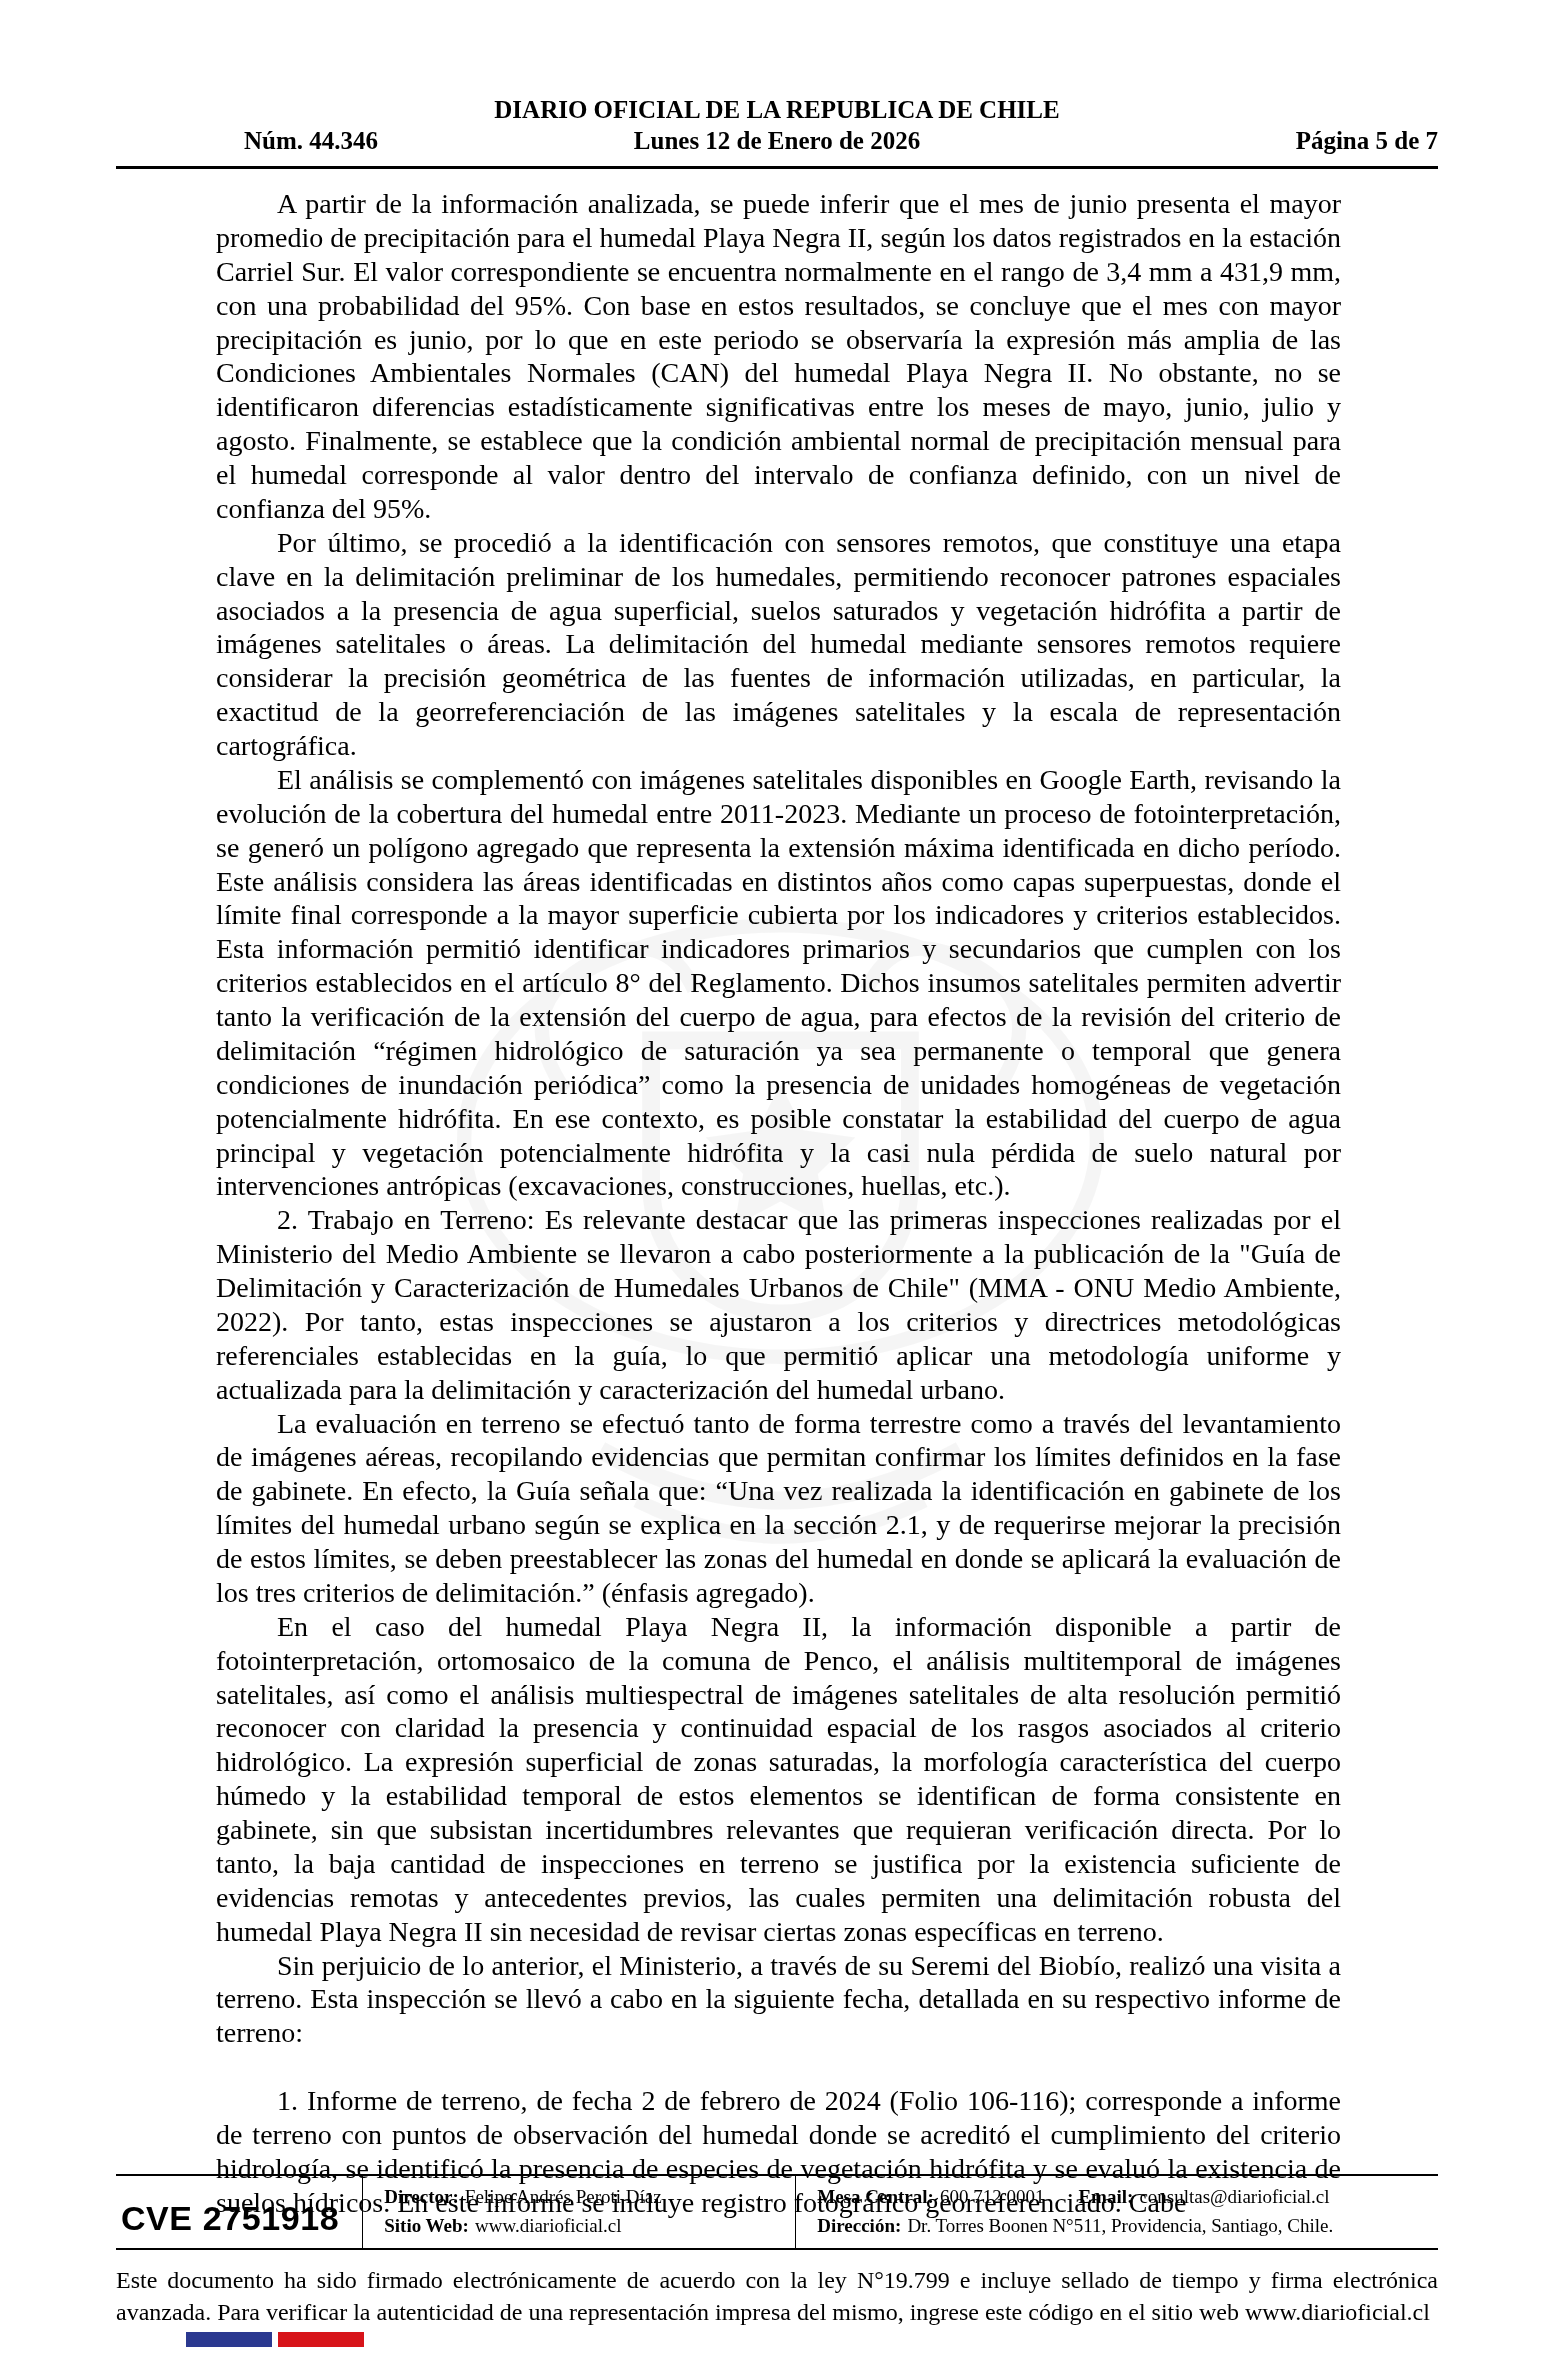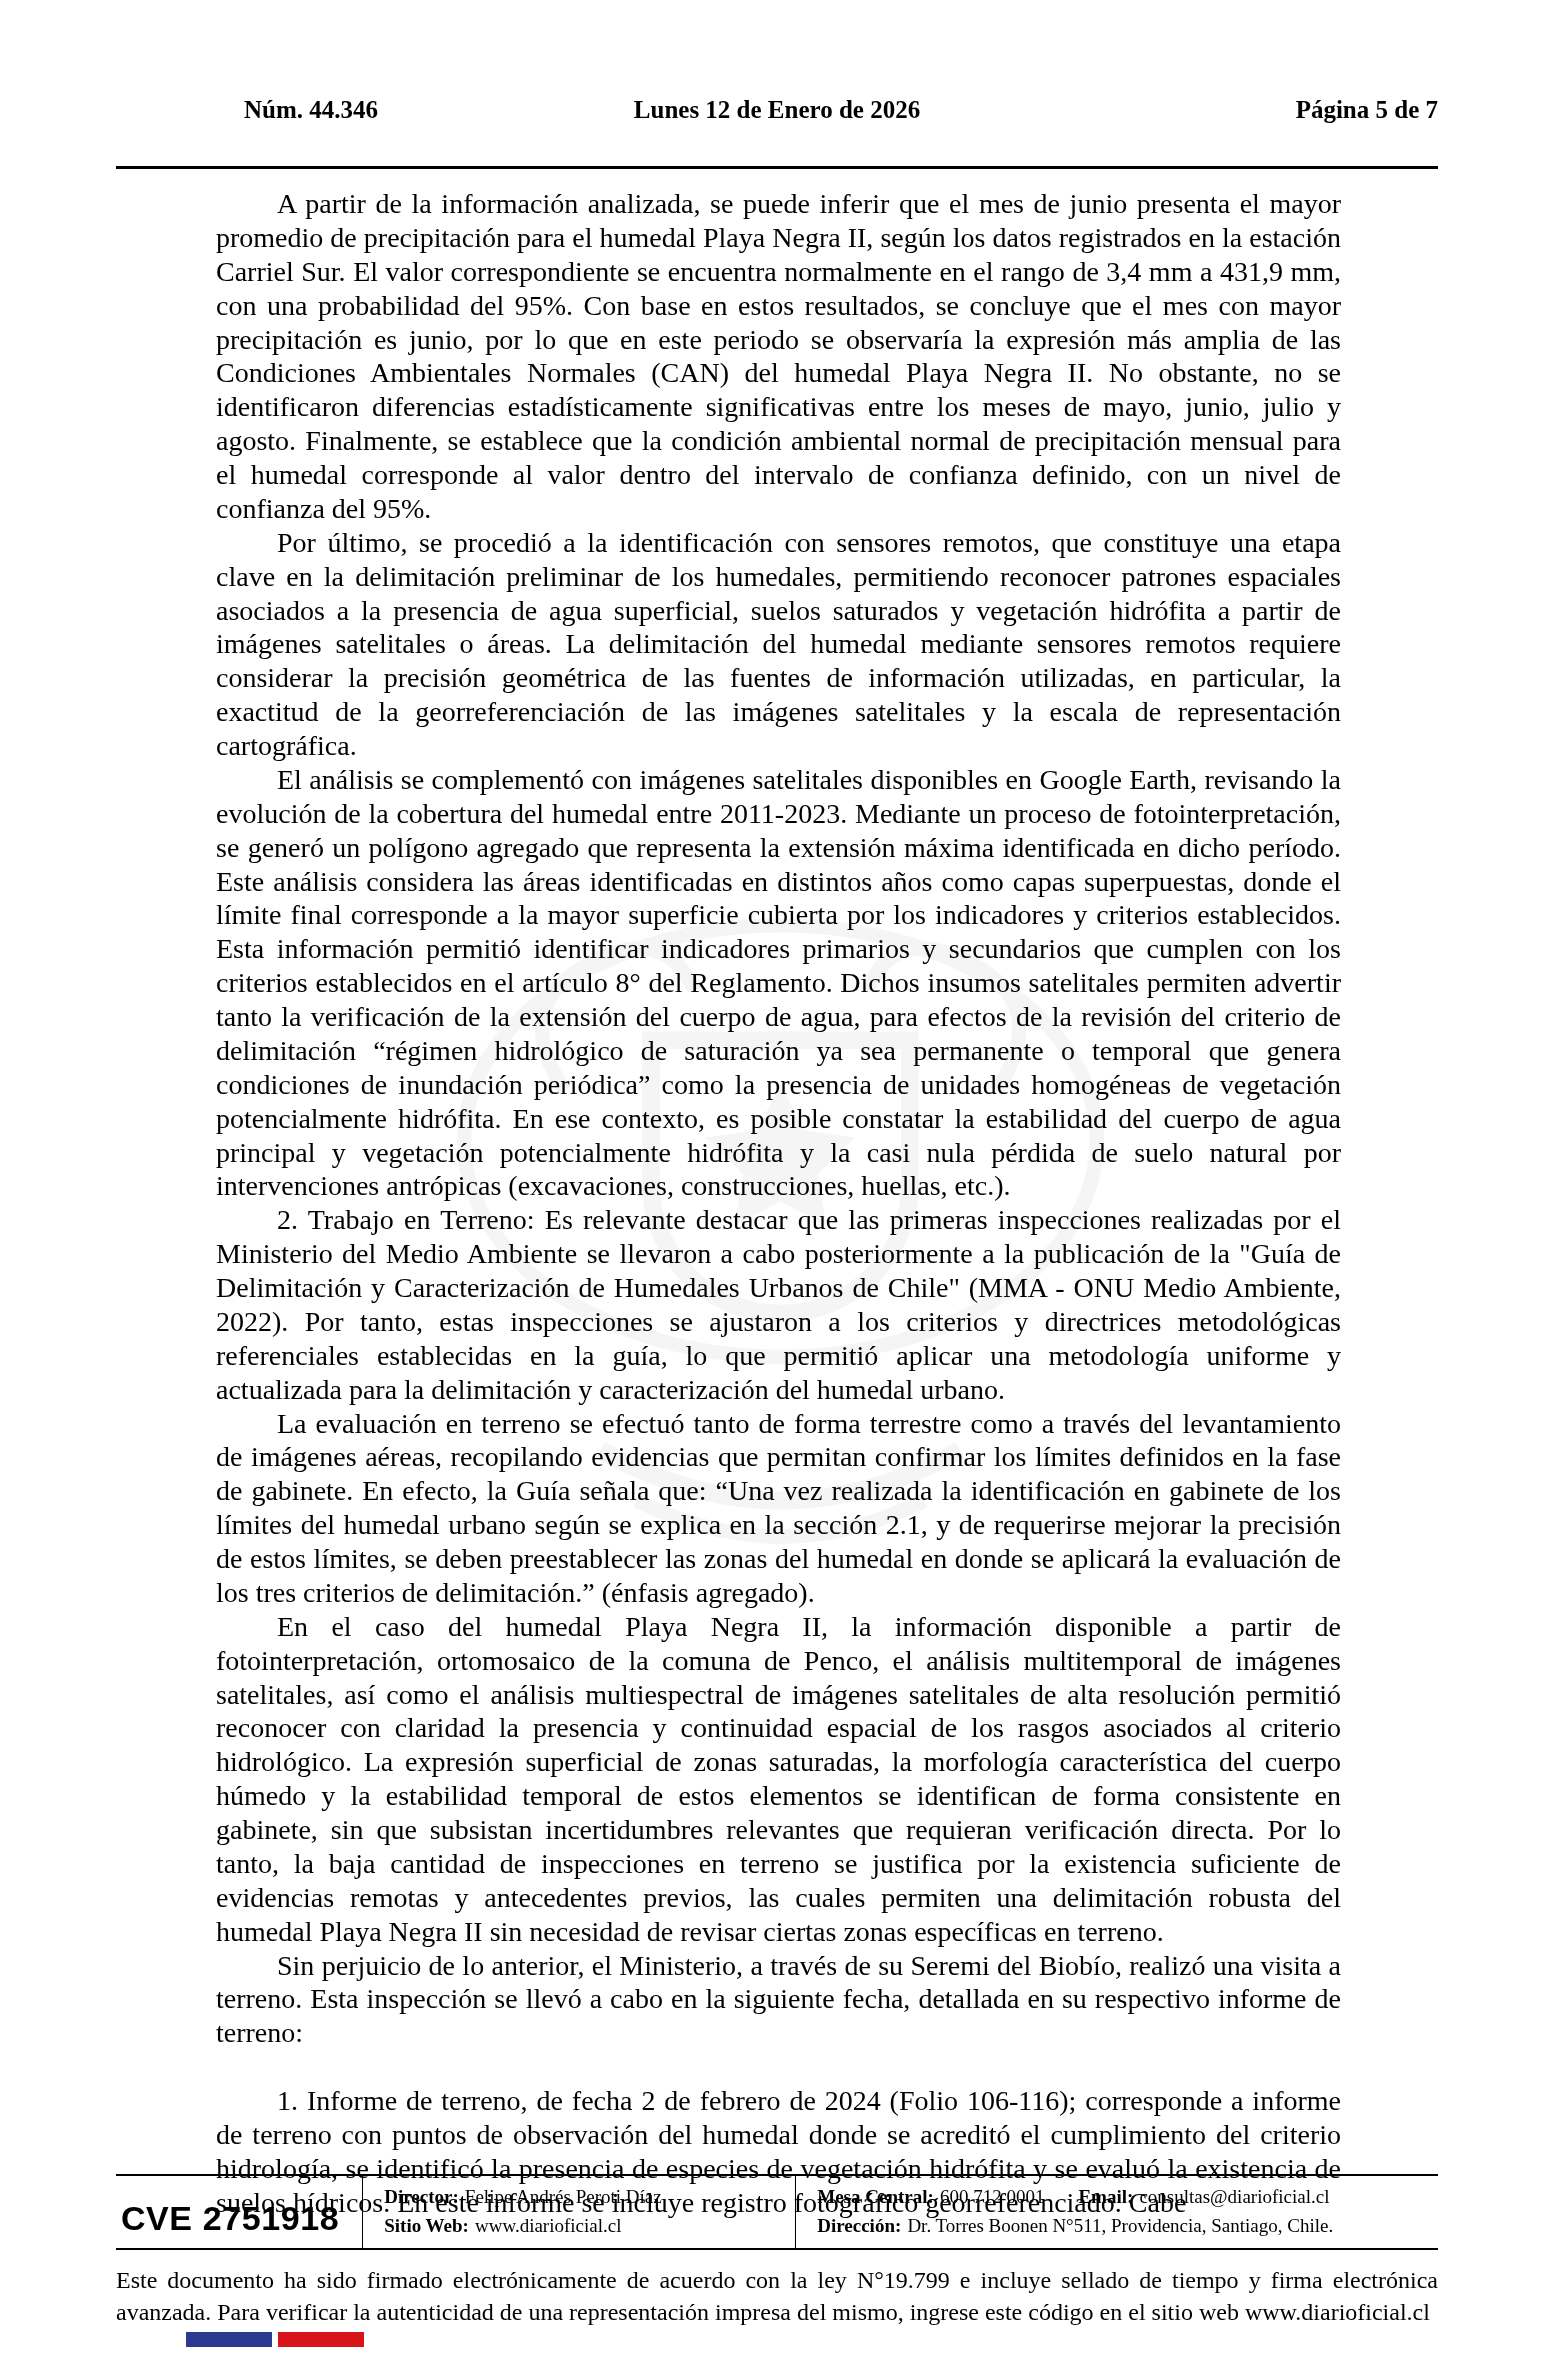--- a/index.html
+++ b/index.html
@@ -64,20 +64,21 @@
     <path d="M50 44 l3.2 6.5 7.2 1 -5.2 5.1 1.2 7.2 -6.4 -3.4 -6.4 3.4 1.2 -7.2 -5.2 -5.1 7.2 -1 z" fill="#333"></path>
     <path d="M20 45 q-8 -12 4 -18 q10 -5 14 4" fill="none" stroke="#333" stroke-width="2"></path>
     <path d="M80 45 q8 -12 -4 -18 q-10 -5 -14 4" fill="none" stroke="#333" stroke-width="2"></path>
     <path d="M25 95 q25 14 50 0" fill="none" stroke="#333" stroke-width="2.5"></path>
     <path d="M30 102 q20 10 40 0" fill="none" stroke="#333" stroke-width="2"></path>
   </svg>
 
   <div class="header">
     <div class="hleft">Núm. 44.346</div>
     <div class="hcenter">
+      <div>DIARIO OFICIAL DE LA REPUBLICA DE CHILE</div>
       <div>Lunes 12 de Enero de 2026</div>
     </div>
     <div class="hright">Página 5 de 7</div>
   </div>
   <div class="rule"></div>
 
   <div class="body-text">
     <p class="para">A partir de la información analizada, se puede inferir que el mes de junio presenta el mayor promedio de precipitación para el humedal Playa Negra II, según los datos registrados en la estación Carriel Sur. El valor correspondiente se encuentra normalmente en el rango de 3,4 mm a 431,9 mm, con una probabilidad del 95%. Con base en estos resultados, se concluye que el mes con mayor precipitación es junio, por lo que en este periodo se observaría la expresión más amplia de las Condiciones Ambientales Normales (CAN) del humedal Playa Negra II. No obstante, no se identificaron diferencias estadísticamente significativas entre los meses de mayo, junio, julio y agosto. Finalmente, se establece que la condición ambiental normal de precipitación mensual para el humedal corresponde al valor dentro del intervalo de confianza definido, con un nivel de confianza del 95%.</p>
     <p class="para">Por último, se procedió a la identificación con sensores remotos, que constituye una etapa clave en la delimitación preliminar de los humedales, permitiendo reconocer patrones espaciales asociados a la presencia de agua superficial, suelos saturados y vegetación hidrófita a partir de imágenes satelitales o áreas. La delimitación del humedal mediante sensores remotos requiere considerar la precisión geométrica de las fuentes de información utilizadas, en particular, la exactitud de la georreferenciación de las imágenes satelitales y la escala de representación cartográfica.</p>
     <p class="para">El análisis se complementó con imágenes satelitales disponibles en Google Earth, revisando la evolución de la cobertura del humedal entre 2011-2023. Mediante un proceso de fotointerpretación, se generó un polígono agregado que representa la extensión máxima identificada en dicho período. Este análisis considera las áreas identificadas en distintos años como capas superpuestas, donde el límite final corresponde a la mayor superficie cubierta por los indicadores y criterios establecidos. Esta información permitió identificar indicadores primarios y secundarios que cumplen con los criterios establecidos en el artículo 8° del Reglamento. Dichos insumos satelitales permiten advertir tanto la verificación de la extensión del cuerpo de agua, para efectos de la revisión del criterio de delimitación “régimen hidrológico de saturación ya sea permanente o temporal que genera condiciones de inundación periódica” como la presencia de unidades homogéneas de vegetación potencialmente hidrófita. En ese contexto, es posible constatar la estabilidad del cuerpo de agua principal y vegetación potencialmente hidrófita y la casi nula pérdida de suelo natural por intervenciones antrópicas (excavaciones, construcciones, huellas, etc.).</p>

